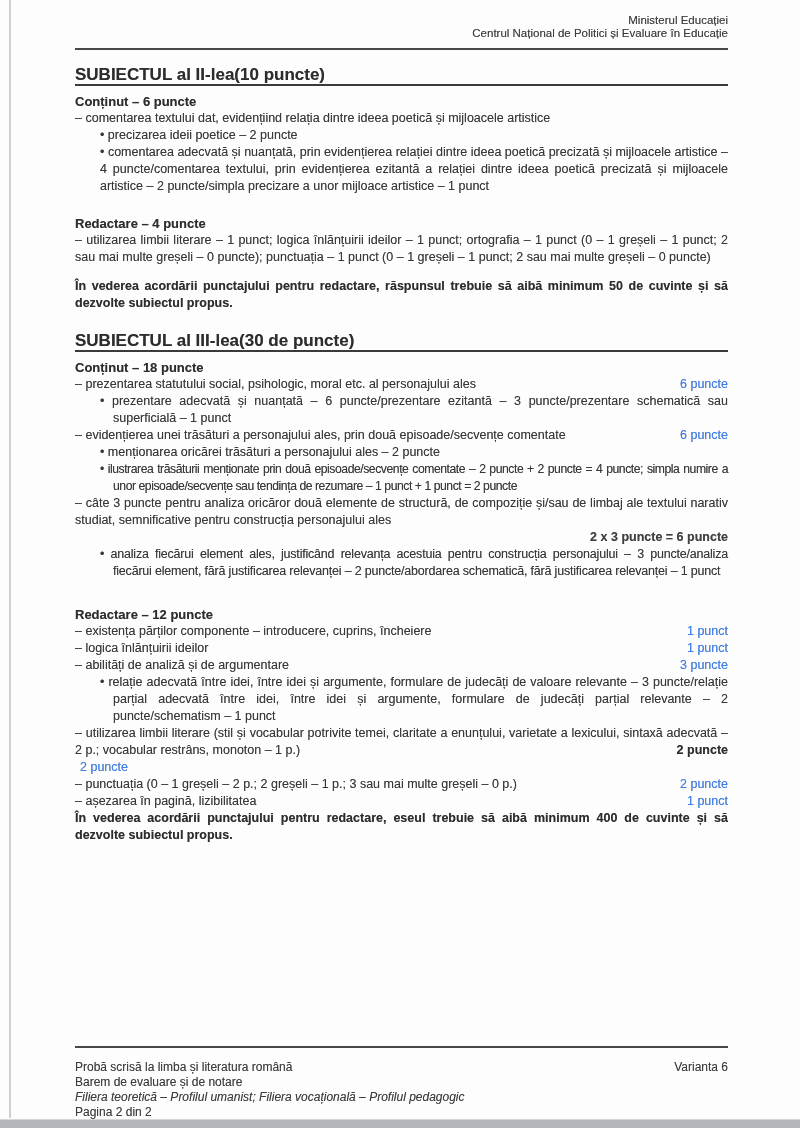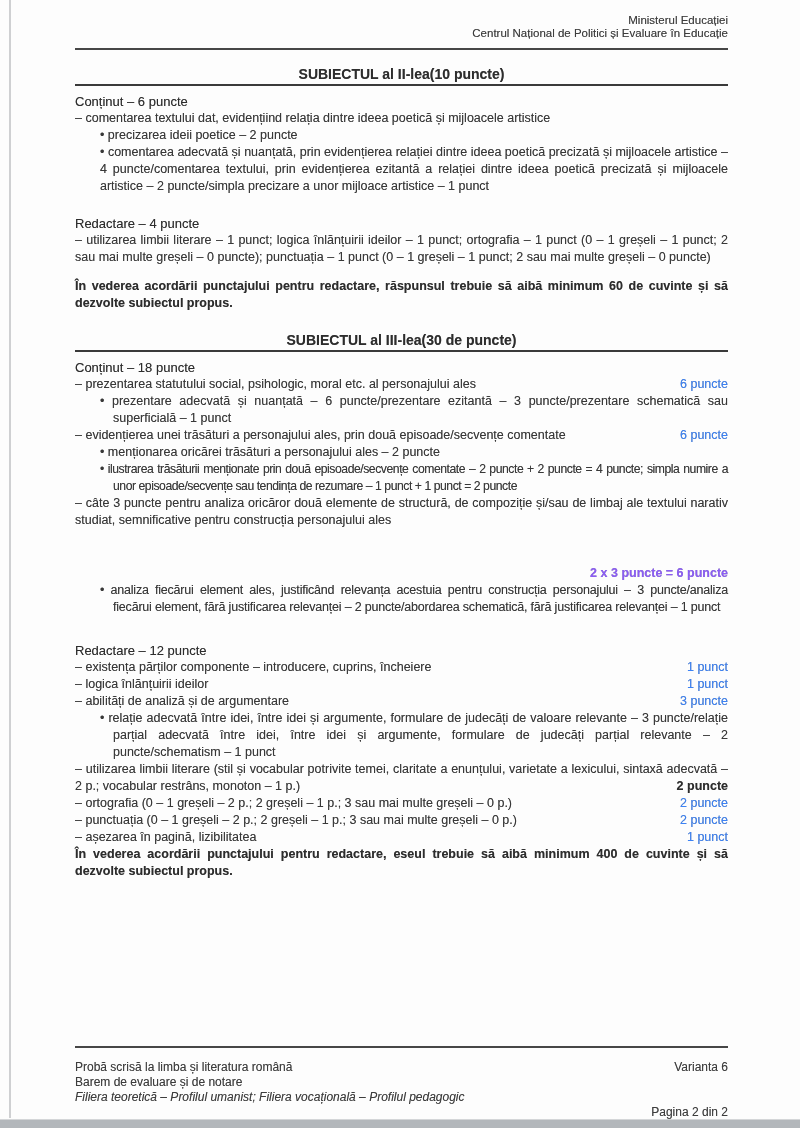--- a/index.html
+++ b/index.html
@@ -8,49 +8,49 @@
   .page { position:absolute; inset:0; background:#fdfdfd; overflow:hidden; }
   .scan-edge-left { position:absolute; left:9px; top:0; bottom:10px; width:2px; background:#cfd0d2; }
   .bottom-bar { position:absolute; left:0; right:0; bottom:0; height:9px; background:#b3b7bb; border-top:1px solid #d4d6d8; }
 
   .content { position:absolute; top:14px; left:75px; width:653px; font-size:12.5px; line-height:17px;
              text-shadow:0 0 0.6px rgba(70,70,70,.55); }
 
   .ministry { text-align:right; font-size:11.5px; line-height:13px; color:#3d3d3d; }
   .head-rule { border-bottom:2px solid #474747; margin-top:8px; }
 
-  .section-head { display:flex; justify-content:center; align-items:flex-end;
+  .section-head { display:flex; justify-content:flex-start; align-items:flex-end;
                   border-bottom:2px solid #3a3a3a; padding-bottom:1px; margin-top:16px;
-                  font-weight:bold; font-size:14px; color:#2d2d2d; }
-  .c-head { font-weight:normal; font-size:13px; color:#2d2d2d; margin-top:7px; }
+                  font-weight:bold; font-size:17px; color:#2d2d2d; }
+  .c-head { font-weight:bold; font-size:13px; color:#2d2d2d; margin-top:7px; }
   .gap-head { margin-top:20px; }
   .gap-head-lg { margin-top:26px; }
 
   .para { text-align:justify; }
   .row { display:flex; justify-content:space-between; }
   .row .pts { font-weight:normal; color:#3b82f6; white-space:nowrap; margin-left:5px; }
 
   .bullet { margin-left:25px; text-align:justify; }
   .bullet::before { content:"• "; }
   .hang { padding-left:13px; text-indent:-13px; }
   .cond { letter-spacing:-0.45px; font-size:12.2px; }
   .cond2 { letter-spacing:-0.2px; }
 
-  .right-line { text-align:right; font-weight:bold; color:#8b5cf6;margin-top:36px; }
+  .right-line { text-align:right; font-weight:bold; color:#404040; }
   .note { font-weight:bold; color:#2d2d2d; text-align:justify; margin-top:12px; }
 
   .wrap-pts { position:relative; text-align:justify; padding-right:0; }
   .wrap-pts .pts-abs { position:absolute; right:0; bottom:0; font-weight:bold; color:#2d2d2d; }
 
   .footer { position:absolute; left:75px; width:653px; top:1046px; border-top:2px solid #474747;
             padding-top:12px; font-size:12px; line-height:15px; color:#3d3d3d;
             text-shadow:0 0 0.6px rgba(70,70,70,.5); }
   .f-row { display:flex; justify-content:space-between; }
   .f-italic { font-style:italic; }
-  .f-center { text-align:right; }
+  .f-center { text-align:left; }
 </style>
 </head>
 <body>
 
 <div class="page">
   <div class="scan-edge-left"></div>
 
   <div class="content">
 
     <div class="ministry">
@@ -65,21 +65,21 @@
     </div>
 
     <div class="c-head">Conținut – 6 puncte</div>
     <div class="para">– comentarea textului dat, evidențiind relația dintre ideea poetică și mijloacele artistice</div>
     <div class="bullet">precizarea ideii poetice – 2 puncte</div>
     <div class="bullet">comentarea adecvată și nuanțată, prin evidențierea relației dintre ideea poetică precizată și mijloacele artistice – 4 puncte/comentarea textului, prin evidențierea ezitantă a relației dintre ideea poetică precizată și mijloacele artistice – 2 puncte/simpla precizare a unor mijloace artistice – 1 punct</div>
 
     <div class="c-head gap-head">Redactare – 4 puncte</div>
     <div class="para">– utilizarea limbii literare – 1 punct; logica înlănțuirii ideilor – 1 punct; ortografia – 1 punct (0 – 1 greșeli – 1 punct; 2 sau mai multe greșeli – 0 puncte); punctuația – 1 punct (0 – 1 greșeli – 1 punct; 2 sau mai multe greșeli – 0 puncte)</div>
 
-    <div class="note">În vederea acordării punctajului pentru redactare, răspunsul trebuie să aibă minimum 60 de cuvinte și să dezvolte subiectul propus.</div>
+    <div class="note">În vederea acordării punctajului pentru redactare, răspunsul trebuie să aibă minimum 50 de cuvinte și să dezvolte subiectul propus.</div>
 
     <div class="section-head gap-head">
       <span>SUBIECTUL al III-lea</span>
       <span>(30 de puncte)</span>
     </div>
 
     <div class="c-head">Conținut – 18 puncte</div>
 
     <div class="row">
       <span>– prezentarea statutului social, psihologic, moral etc. al personajului ales</span>
@@ -113,21 +113,20 @@
       <span class="pts">3 puncte</span>
     </div>
 
     <div class="bullet hang">relație adecvată între idei, între idei și argumente, formulare de judecăți de valoare relevante – 3 puncte/relație parțial adecvată între idei, între idei și argumente, formulare de judecăți parțial relevante – 2 puncte/schematism – 1 punct</div>
 
     <div class="wrap-pts">
       <span>– utilizarea limbii literare (stil și vocabular potrivite temei, claritate a enunțului, varietate a lexicului, sintaxă adecvată – 2 p.; vocabular restrâns, monoton – 1 p.)</span>
       <span class="pts-abs">2 puncte</span>
     </div>
     <div class="row">
-      <span>– ortografia (0 – 1 greșeli – 2 p.; 2 greșeli – 1 p.; 3 sau mai multe greșeli – 0 p.)</span>
       <span class="pts">2 puncte</span>
     </div>
     <div class="row">
       <span>– punctuația (0 – 1 greșeli – 2 p.; 2 greșeli – 1 p.; 3 sau mai multe greșeli – 0 p.)</span>
       <span class="pts">2 puncte</span>
     </div>
     <div class="row">
       <span>– așezarea în pagină, lizibilitatea</span>
       <span class="pts">1 punct</span>
     </div>

